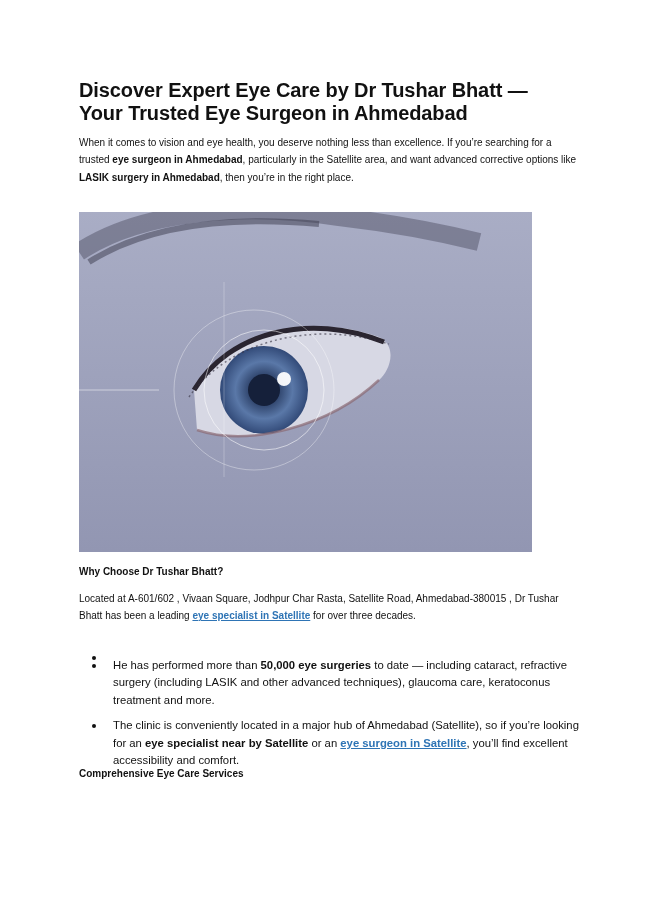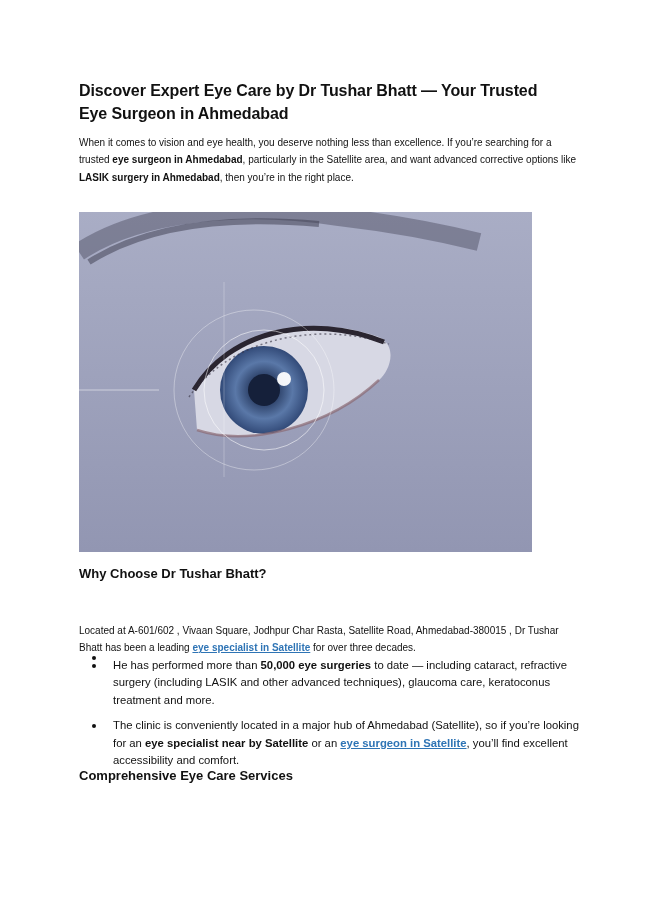--- a/index.html
+++ b/index.html
@@ -3,40 +3,40 @@
   <meta charset="utf-8">
   <style>
     html, body { margin: 0; padding: 0; background: #ffffff; }
     body {
       width: 650px; height: 920px; position: relative; overflow: hidden;
       font-family: "Liberation Sans", sans-serif; color: #111;
     }
     .page { position: absolute; left: 79px; top: 0; width: 500px; }
     .title {
       position: absolute; top: 79px; left: 0; width: 490px;
-      font-size: 16px; font-weight: bold; line-height: 23px; color: #111;
+      font-size: 20px; font-weight: bold; line-height: 23px; color: #111;
       letter-spacing: -0.1px;
     }
     .p {
       position: absolute; left: 0; width: 500px;
       font-size: 10px; line-height: 17.4px; color: #111;
     }
     .intro { top: 134px; }
     .hero {
       position: absolute; top: 212px; left: 0; width: 453px; height: 340px;
       overflow: hidden;
       background:
         radial-gradient(ellipse 180px 90px at 120px 20px, rgba(70,70,90,0.5), rgba(0,0,0,0) 70%),
         linear-gradient(160deg, #aeb2c8 0%, #9ea3bd 45%, #9598b3 100%);
     }
     .h2 {
-      position: absolute; left: 0; font-size: 13px; font-weight: bold; color: #111;
+      position: absolute; left: 0; font-size: 10px; font-weight: bold; color: #111;
     }
     .why-h { top: 566px; }
-    .located { top: 622px; }
+    .located { top: 590px; }
     ul.bullets { position: absolute; left: 0; top: 649px; margin: 0; padding: 0; list-style: none; width: 500px; }
     ul.bullets li {
       position: relative; padding-left: 34px; font-size: 11.3px; line-height: 17.4px;
       margin-bottom: 8px; color: #111;
     }
     ul.bullets li .dot {
       position: absolute; left: 13px; top: 7px; width: 4px; height: 4px; border-radius: 50%; background: #111;
     }
     .svc-h { top: 768px; }
     a.link { color: #2e74b5; text-decoration: underline; font-weight: bold; }

